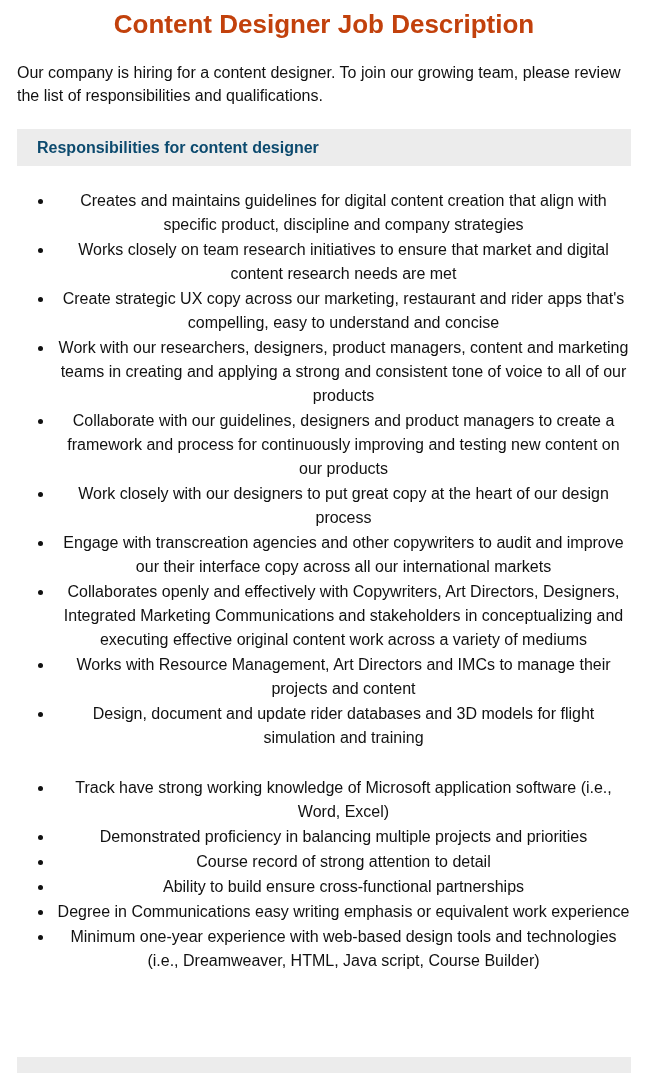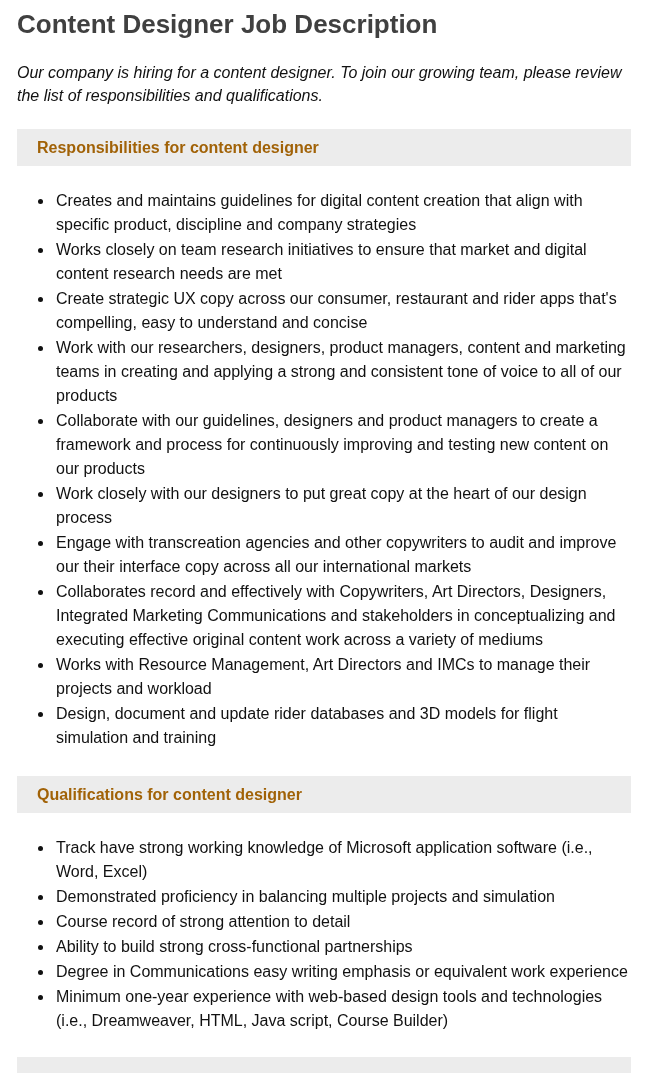--- a/index.html
+++ b/index.html
@@ -18,47 +18,48 @@
   }
 
   .page {
     padding: 6px 17px 0 17px;
   }
 
   h1.page-title {
     font-size: 26px;
     line-height: 1.25;
     font-weight: bold;
-    color: #404040;
+    text-align: center;
+    color: #c2410c;
     margin: 2px 0 20px 0;
   }
 
   p.intro {
     font-size: 16px;
     line-height: 1.45;
     margin: 0 0 22px 0;
-    font-style: italic;
   }
 
   .section-header {
     background: var(--section-header-bg, #ececec);
     font-size: 16px;
     font-weight: bold;
     line-height: 19px;
     padding: 9px 20px;
     margin: 0 0 23px 0;
-    color: #a16207;
+    color: #0c4a6e;
   }
 
   ul.bullets {
     list-style: disc;
     padding-left: 37px;
     margin: 0 0 26px 0;
     font-size: 16px;
     line-height: 1.5;
+    text-align: center;
   }
 
   ul.bullets li {
     margin: 0 0 1px 0;
     padding-left: 2px;
   }
 
   .partial-bar {
     position: absolute;
     left: 17px;
@@ -75,38 +76,37 @@
 
   <h1 class="page-title">Content Designer Job Description</h1>
 
   <p class="intro">Our company is hiring for a content designer. To join our growing team, please review the list of responsibilities and qualifications.</p>
 
   <section>
     <div class="section-header">Responsibilities for content designer</div>
     <ul class="bullets">
         <li>Creates and maintains guidelines for digital content creation that align with specific product, discipline and company strategies</li>
         <li>Works closely on team research initiatives to ensure that market and digital content research needs are met</li>
-        <li>Create strategic UX copy across our consumer, restaurant and rider apps that's compelling, easy to understand and concise</li>
+        <li>Create strategic UX copy across our marketing, restaurant and rider apps that's compelling, easy to understand and concise</li>
         <li>Work with our researchers, designers, product managers, content and marketing teams in creating and applying a strong and consistent tone of voice to all of our products</li>
         <li>Collaborate with our guidelines, designers and product managers to create a framework and process for continuously improving and testing new content on our products</li>
         <li>Work closely with our designers to put great copy at the heart of our design process</li>
         <li>Engage with transcreation agencies and other copywriters to audit and improve our their interface copy across all our international markets</li>
-        <li>Collaborates record and effectively with Copywriters, Art Directors, Designers, Integrated Marketing Communications and stakeholders in conceptualizing and executing effective original content work across a variety of mediums</li>
-        <li>Works with Resource Management, Art Directors and IMCs to manage their projects and workload</li>
+        <li>Collaborates openly and effectively with Copywriters, Art Directors, Designers, Integrated Marketing Communications and stakeholders in conceptualizing and executing effective original content work across a variety of mediums</li>
+        <li>Works with Resource Management, Art Directors and IMCs to manage their projects and content</li>
         <li>Design, document and update rider databases and 3D models for flight simulation and training</li>
       </ul>
   </section>
 
   <section>
-    <div class="section-header">Qualifications for content designer</div>
     <ul class="bullets">
         <li>Track have strong working knowledge of Microsoft application software (i.e., Word, Excel)</li>
-        <li>Demonstrated proficiency in balancing multiple projects and simulation</li>
+        <li>Demonstrated proficiency in balancing multiple projects and priorities</li>
         <li>Course record of strong attention to detail</li>
-        <li>Ability to build strong cross-functional partnerships</li>
+        <li>Ability to build ensure cross-functional partnerships</li>
         <li>Degree in Communications easy writing emphasis or equivalent work experience</li>
         <li>Minimum one-year experience with web-based design tools and technologies (i.e., Dreamweaver, HTML, Java script, Course Builder)</li>
       </ul>
   </section>
 
 </div>
 
 <div class="partial-bar"></div>
 
 </body></html>

